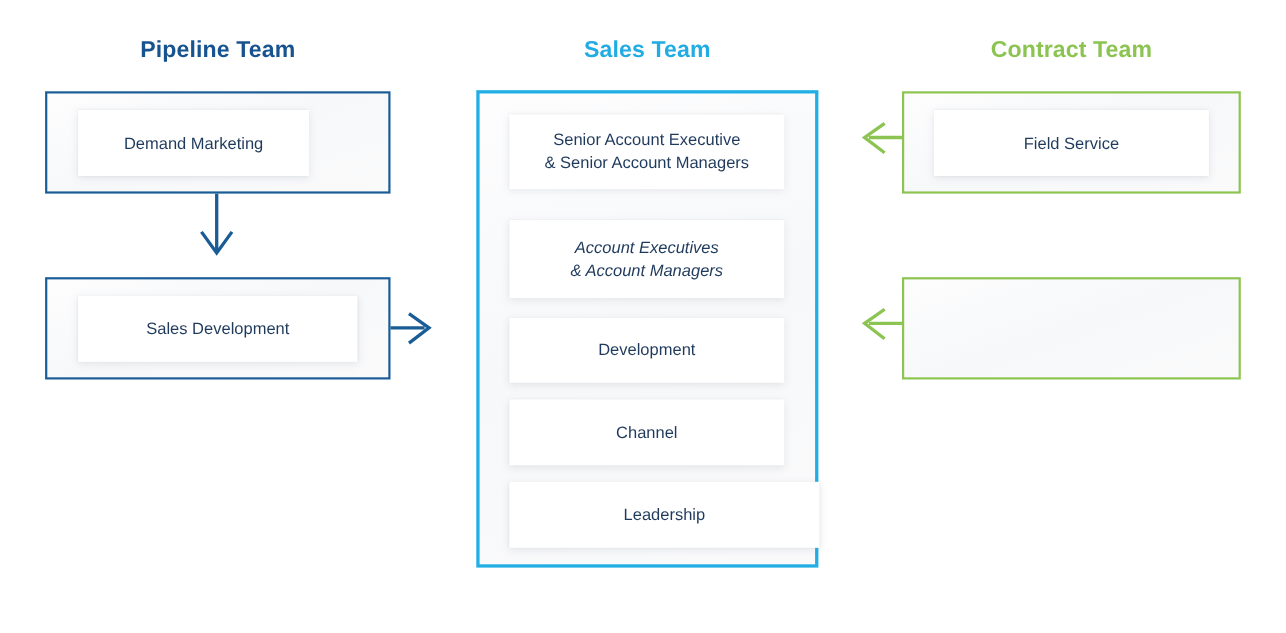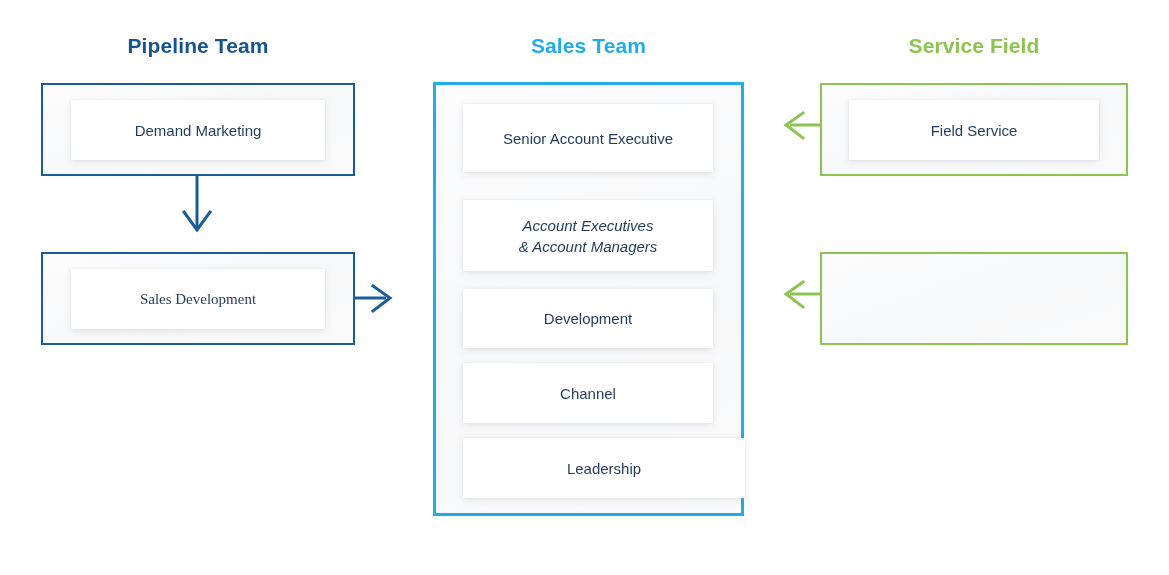--- a/index.html
+++ b/index.html
@@ -61,22 +61,22 @@
     align-items: center;
     justify-content: center;
     text-align: center;
     color: #1F3A5C;
     font-size: 15px;
     line-height: 21px;
     box-shadow: 0 2px 7px rgba(120,130,140,.17), 0 0 2px rgba(140,148,158,.14);
   }
   .card .card-label { display: block; padding: 0 10px; }
 
-  #card-demand   { left: 71px;  top: 100px; width: 254px; height: 60px; }
-  #card-salesdev { left: 71px;  top: 269px; width: 254px; height: 60px; font-family: Liberation Serif, serif; }
+  #card-demand   { left: 71px;  top: 100px; width: 210px; height: 60px; }
+  #card-salesdev { left: 71px;  top: 269px; width: 254px; height: 60px; }
   #card-field    { left: 849px; top: 100px; width: 250px; height: 60px; }
   #card-contract { left: 849px; top: 269px; width: 250px; height: 60px; }
 
   #card-sr-ae    { left: 463px; top: 104px; width: 250px; height: 68px; justify-content: center; }
   #card-ae       { left: 463px; top: 200px; width: 250px; height: 71px; font-style: italic; }
   #card-ent      { left: 463px; top: 289px; width: 250px; height: 59px; }
   #card-channel  { left: 463px; top: 363px; width: 250px; height: 60px; justify-content: center; }
   #card-lead     { left: 463px; top: 438px; width: 282px; height: 60px; }
 
   
@@ -90,36 +90,36 @@
 </style>
 </head>
 <body>
 
 <div class="canvas">
 
   <div class="col-title" id="title-sales">Sales Team</div>
 
   <div class="col-title" id="title-pipeline">Pipeline Team</div>
 
-  <div class="col-title" id="title-service">Service Field</div>
+  <div class="col-title" id="title-service">Contract Team</div>
 
   <div class="group-frame frame-blue" id="frame-demand"></div>
   <div class="card" id="card-demand">
     <span class="card-label">Demand Marketing</span>
   </div>
 
   <div class="group-frame frame-blue" id="frame-salesdev"></div>
   <div class="card" id="card-salesdev">
     <span class="card-label">Sales Development</span>
   </div>
 
   <div class="group-frame frame-cyan" id="frame-sales"></div>
 
   <div class="card" id="card-sr-ae">
-    <span class="card-label"><span>Senior Account Executive</span><br></span>
+    <span class="card-label"><span>Senior Account Executive</span><br><span>&amp; Senior Account Managers</span></span>
   </div>
 
   <div class="card" id="card-ae">
     <span class="card-label"><span>Account Executives</span><br><span>&amp; Account Managers</span></span>
   </div>
 
   <div class="card" id="card-ent">
     <span class="card-label">Development</span>
   </div>
 

